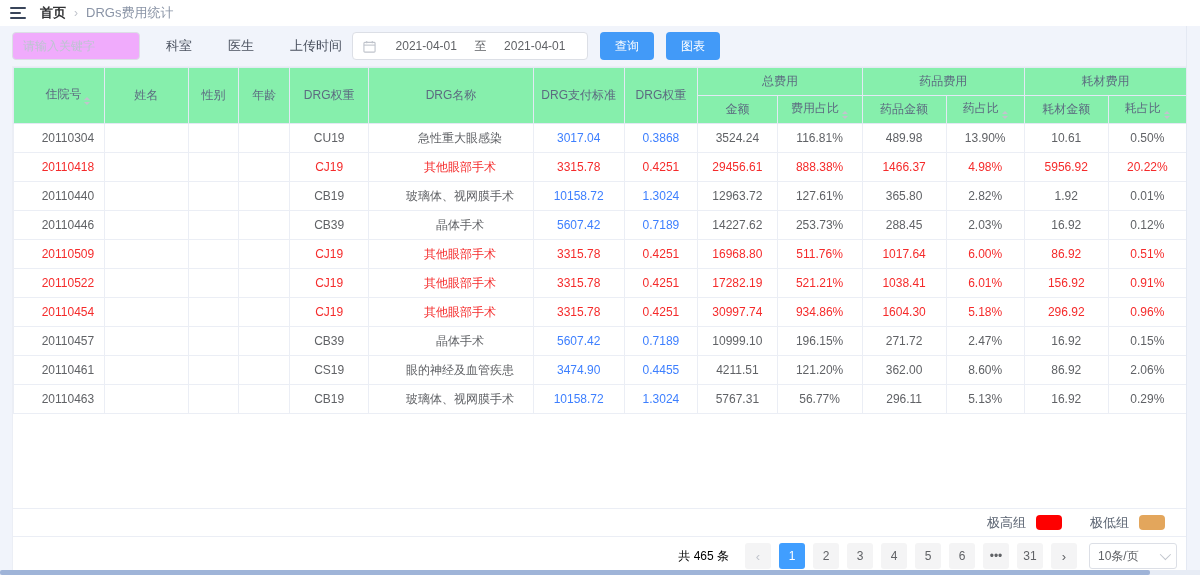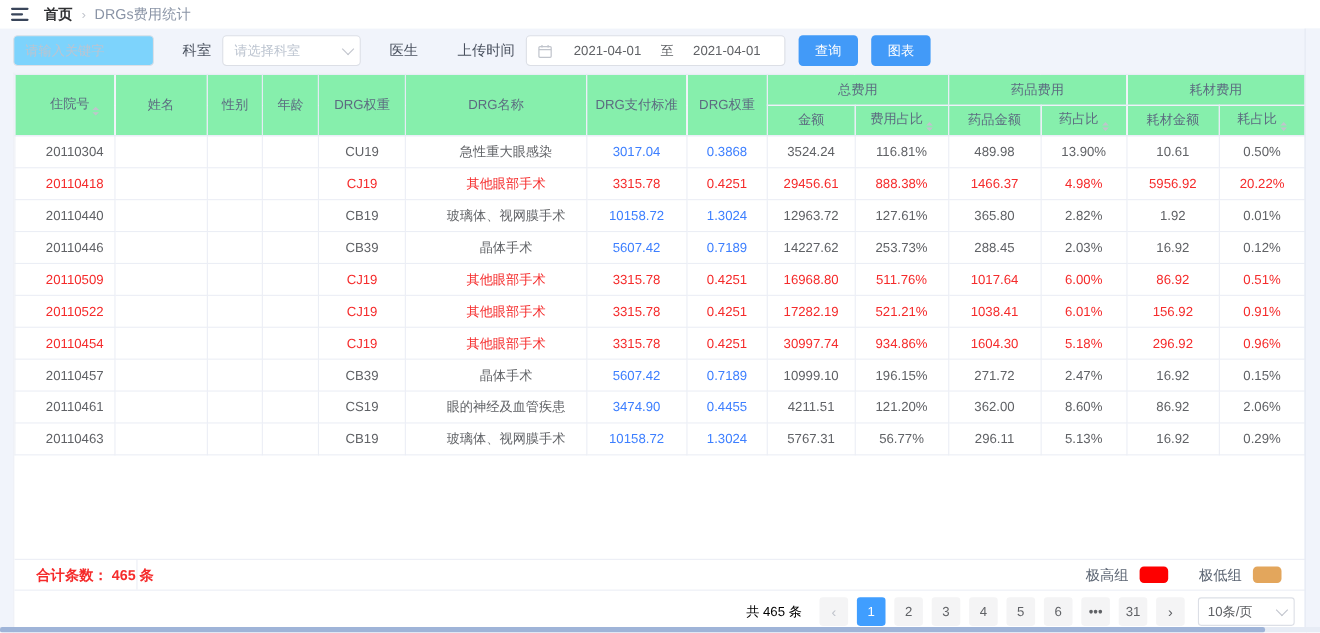--- a/index.html
+++ b/index.html
@@ -17,21 +17,21 @@
   .crumb-home { color:#303133; font-weight:bold; font-size:13px; }
   .crumb-sep { color:#c0c4cc; margin:0 8px; font-size:12px; }
   .crumb-cur { color:#8a94a6; font-size:13px; }
 
   
   .panel { height:549px; background:#f1f4fb; display:flex; flex-direction:column; }
 
   
   .filterbar { height:40px; display:flex; align-items:center; padding:0 12px; flex:none; }
   .f-label { color:#49505e; margin:0 10px 0 26px; white-space:nowrap; }
-  .text-input { width:128px; height:28px; background:#7dd3fc; border:1px solid #dcdfe6; border-radius:4px;
+  .text-input { width:128px; height:28px; background:#f0abfc; border:1px solid #dcdfe6; border-radius:4px;
     padding:0 10px; font-size:12px; color:#606266; outline:none; font-family:inherit; }
   .text-input::placeholder { color:#bcc4d0; }
   .select-box { width:126px; height:28px; background:#fff; border:1px solid #dcdfe6; border-radius:4px;
     display:flex; align-items:center; justify-content:space-between; padding:0 8px 0 10px; cursor:pointer; }
   .select-box .ph { color:#bcc4d0; font-size:12px; white-space:nowrap; overflow:hidden; }
   .chev { width:8px; height:8px; border-right:1.5px solid #c0c4cc; border-bottom:1.5px solid #c0c4cc;
     transform:rotate(45deg) translateY(-2px); flex:none; }
   .date-box { height:28px; background:#fff; border:1px solid #dcdfe6; border-radius:4px;
     display:flex; align-items:center; padding:0 10px; width:236px; }
   .date-box .cal { margin-right:8px; flex:none; }
@@ -98,24 +98,20 @@
     </div>
   <span class="crumb-home">首页</span>
   <span class="crumb-sep">›</span>
   <span class="crumb-cur">DRGs费用统计</span>
 </div>
 
 <div class="panel">
   <div class="filterbar">
     <input class="text-input" type="text" placeholder="请输入关键字" style="">
     <span class="f-label">科室</span>
-    <div class="select-box">
-      <span class="ph">请选择科室</span>
-      <span class="chev"></span>
-    </div>
     <span class="f-label">医生</span>
     <span class="f-label">上传时间</span>
     <div class="date-box">
       <svg class="cal" width="13" height="13" viewBox="0 0 14 14">
         <rect x="1" y="2.5" width="12" height="10.5" rx="1" fill="none" stroke="#c0c4cc" stroke-width="1.2"></rect>
         <line x1="1" y1="5.5" x2="13" y2="5.5" stroke="#c0c4cc" stroke-width="1.2"></line>
         <line x1="4" y1="1" x2="4" y2="3.5" stroke="#c0c4cc" stroke-width="1.2"></line>
         <line x1="10" y1="1" x2="10" y2="3.5" stroke="#c0c4cc" stroke-width="1.2"></line>
       </svg>
       <span class="date-val">2021-04-01</span>
@@ -347,25 +343,20 @@
             <td>5.13%</td>
             <td>16.92</td>
             <td>0.29%</td>
           </tr>
         </tbody>
     </table>
 
     <div class="spacer"></div>
 
     <div class="totalrow">
-      <div class="total-label-wrap">
-        <span class="total-text">
-          <span>合计条数：</span> <span>465 条</span>
-        </span>
-      </div>
       <div class="legend" id="legend">
           <span class="lg-item">
             <span class="lg-label">极高组</span>
             <span class="lg-swatch" style="background: rgb(254, 0, 0);"></span>
           </span>
           <span class="lg-item">
             <span class="lg-label">极低组</span>
             <span class="lg-swatch" style="background: rgb(227, 166, 92);"></span>
           </span>
         </div>

